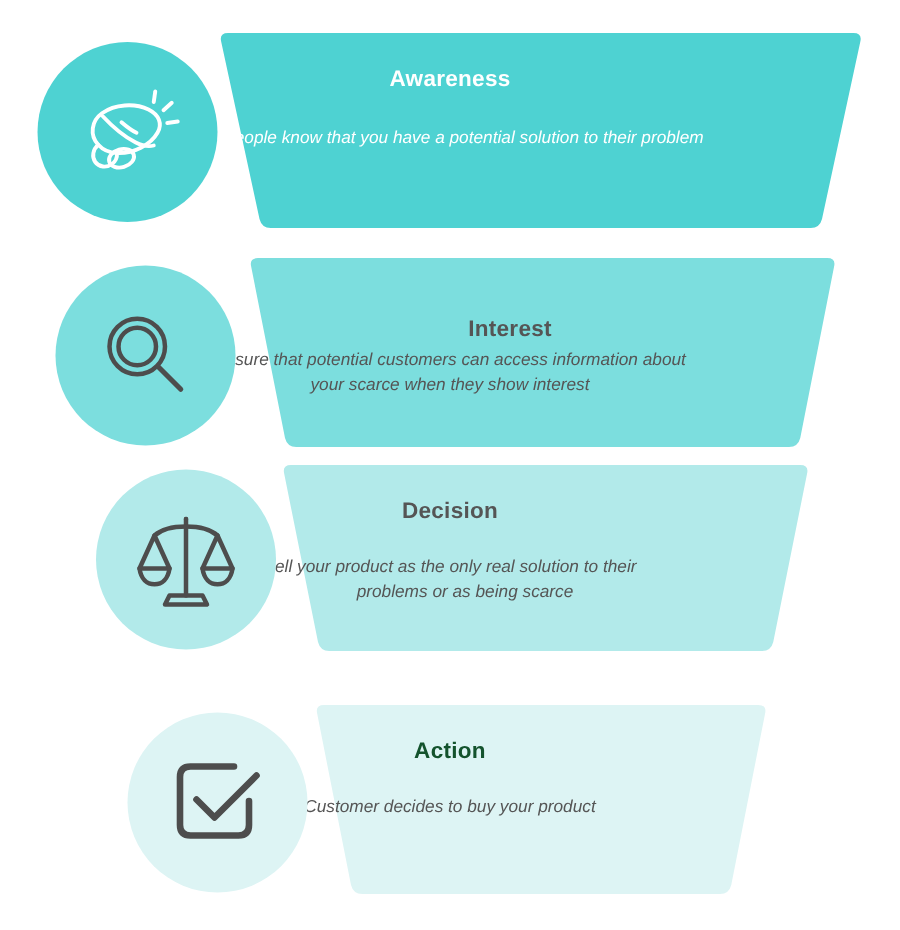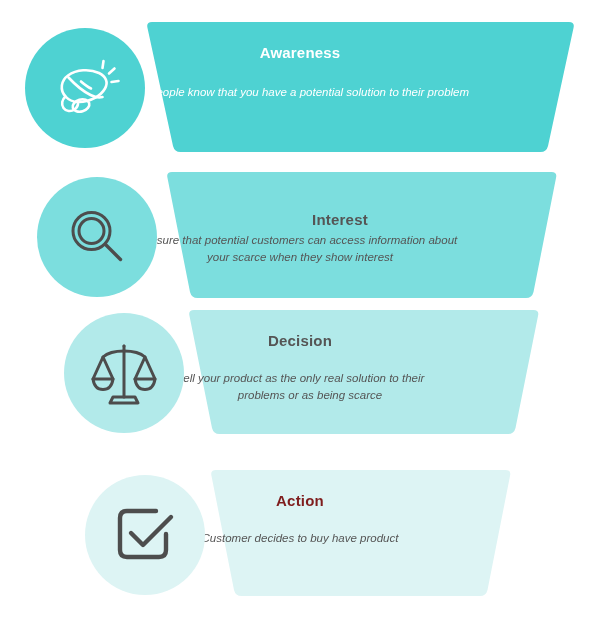--- a/index.html
+++ b/index.html
@@ -167,24 +167,24 @@
         </g>
       </svg>
     </div>
   </div>
 
   <div class="stage" style="top:464px;height:142px;">
     <svg class="band-svg" height="142" viewBox="0 0 600 142">
       <path d="M 216,6 Q 210,6 211.5,12 L 234,126 Q 235.5,132 241.5,132 L 480,132 Q 486,132 487.5,126 L 510,12 Q 511.5,6 505.5,6 Z" fill="#DDF4F4"></path>
     </svg>
     <div class="band-text" style="top:28px;">
-      <p class="band-title" style="color:#7f1d1d;">Action</p>
+      <p class="band-title" style="color:#14532d;">Action</p>
     </div>
     <div class="band-text" style="top:66px;">
-      <p class="band-desc" style="color:#555555;">Customer decides to buy have product</p>
+      <p class="band-desc" style="color:#555555;">Customer decides to buy your product</p>
     </div>
     <div class="icon-circle" style="left:85px;top:11px;width:120px;height:120px;background:#DDF4F4;">
       <svg width="70" height="70" viewBox="0 0 70 70">
         <g fill="none" stroke="#4d4d4d" stroke-width="4.4" stroke-linecap="round" stroke-linejoin="round">
 
           <path d="M 46,11 L 17,11 Q 10,11 10,18 L 10,50 Q 10,57 17,57 L 49,57 Q 56,57 56,50 L 56,34"></path>
 
           <path d="M 21,33 L 33,45 L 61,17"></path>
         </g>
       </svg>

